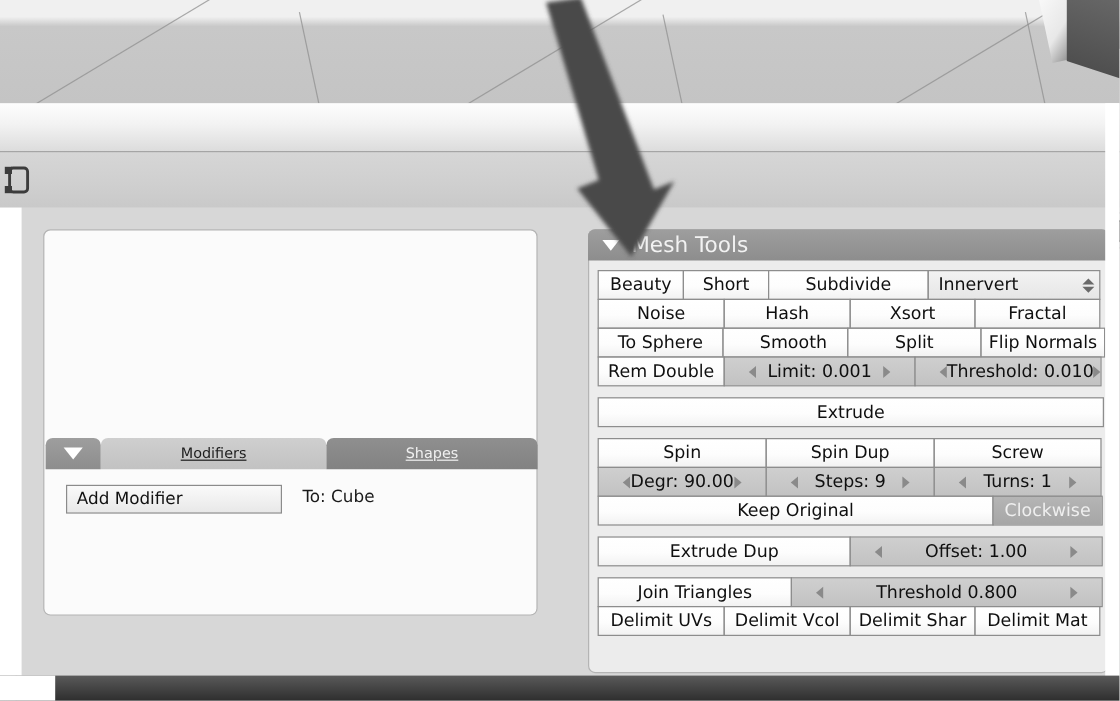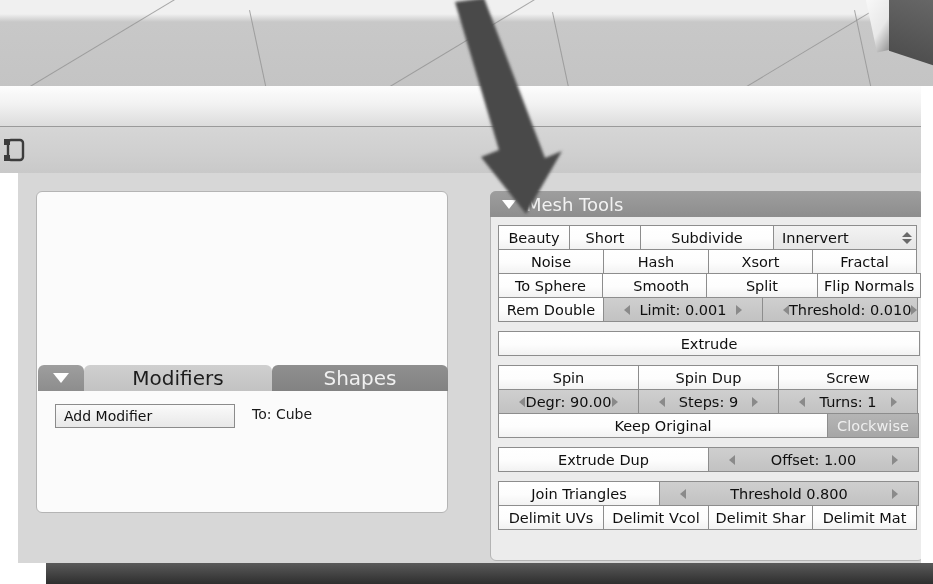--- a/index.html
+++ b/index.html
@@ -115,21 +115,21 @@
     background:linear-gradient(90deg,#efefef,#e3e3e3);
     border:1px solid #bdbdbd;border-radius:0 6px 6px 0;
   }
   .stublbl{position:absolute;left:0px;top:228px;font-size:13px;color:#3a3a3a;}
 
   
   .tabrow{position:absolute;left:38px;top:192px;width:410px;height:26px;}
   .tab{
     position:absolute;box-sizing:border-box;height:26px;
     display:flex;align-items:center;justify-content:center;
-    font-size:20px;border-radius:6px 6px 0 0;
+    font-size:12px;border-radius:6px 6px 0 0;text-decoration:underline;
   }
   .tab.active{background:linear-gradient(#cfcfcf,#c2c2c2);color:#1d1d1d;}
   .tab.inactive{background:linear-gradient(#8f8f8f,#828282);color:#f0f0f0;}
   .tabarrow{
     position:absolute;left:0;top:0;width:46px;height:26px;
     background:linear-gradient(#9e9e9e,#8d8d8d);border-radius:6px 6px 0 0;
     display:flex;align-items:center;justify-content:center;
   }
 
   .addmod{

